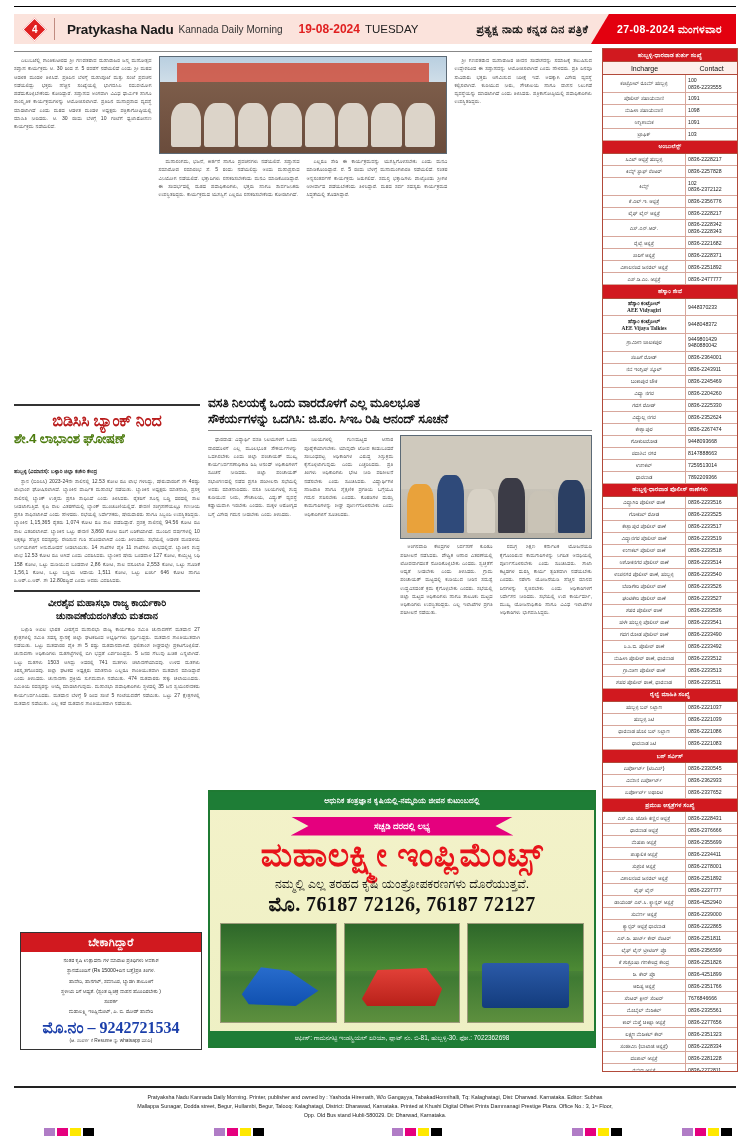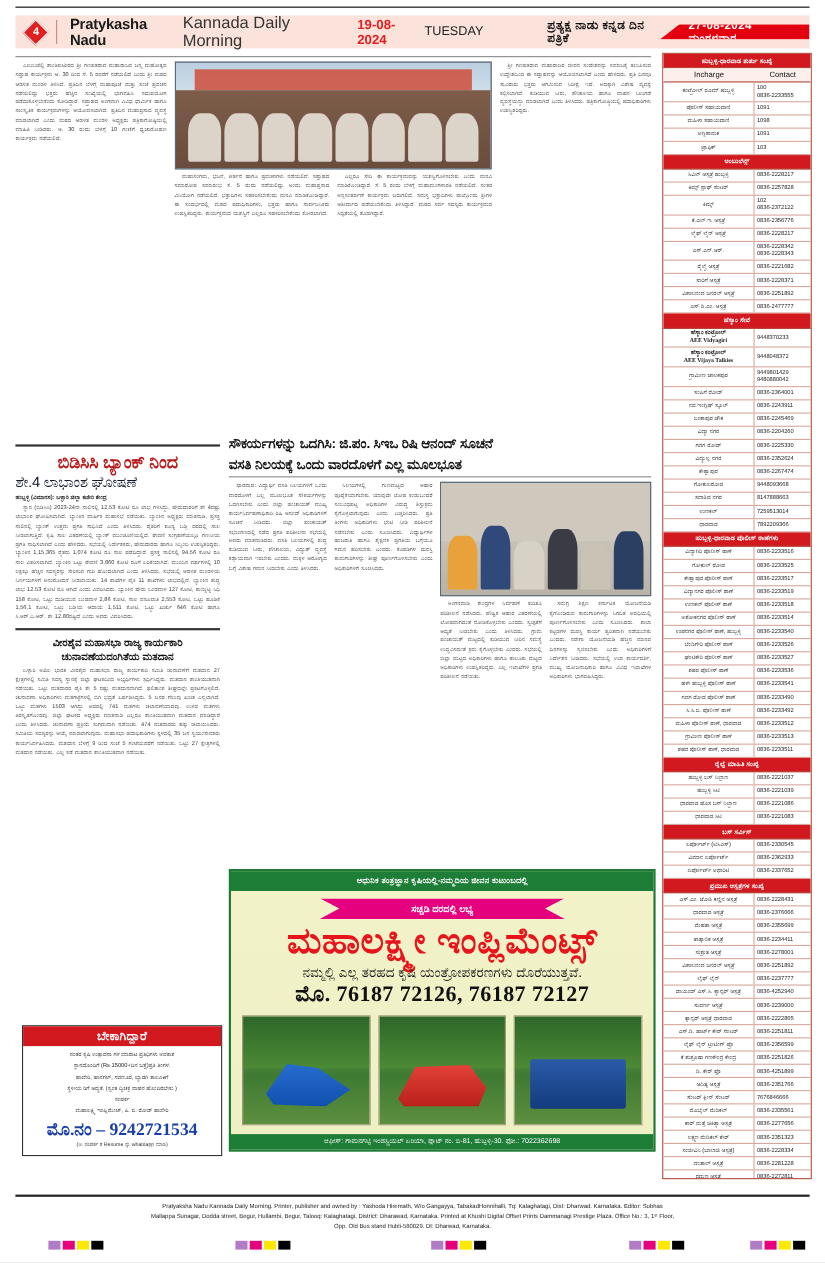--- a/index.html
+++ b/index.html
@@ -15,26 +15,26 @@
   }
   .diamond-wrap{width:40px;display:flex;align-items:center;justify-content:center;}
   .diamond{
     width:17px;height:17px;background:#e02020;transform:rotate(45deg);
     display:flex;align-items:center;justify-content:center;
     box-shadow:0 0 0 1px #fff inset;
   }
   .diamond span{transform:rotate(-45deg);color:#fff;font-size:10px;font-weight:bold;}
   .mast-sep{width:1px;height:22px;background:#c08b80;margin-right:12px;}
   .mast-name{font-size:13.5px;font-weight:bold;color:#1a1a1a;letter-spacing:-.2px;}
-  .mast-sub{font-size:15px;color:#333;margin-left:5px;}
+  .mast-sub{font-size:10px;color:#333;margin-left:5px;}
   .mast-date{font-size:12px;font-weight:bold;color:#e02020;margin-left:16px;}
   .mast-day{font-size:11.5px;color:#222;margin-left:5px;}
   .mast-kn{font-size:11px;color:#111;margin-left:58px;font-weight:bold;letter-spacing:.4px;}
   .mast-red{
-    margin-left:auto;background:#e3000f;color:#fff;height:14px;
+    margin-left:auto;background:#e3000f;color:#fff;height:30px;
     display:flex;align-items:center;padding:0 14px 0 26px;font-size:10.5px;
     font-weight:bold;letter-spacing:.4px;
     clip-path:polygon(18px 0,100% 0,100% 100%,0 100%);
   }
   
   .body-area{position:absolute;left:14px;top:48px;width:722px;height:1030px;}
   .left-block{position:absolute;left:0;top:0;width:578px;height:1030px;}
   .sidebar{position:absolute;left:588px;top:0;width:134px;height:1022px;
     border:1px solid #b24a3a;background:#fff;overflow:hidden;}
   
@@ -199,37 +199,37 @@
             <div class="txt">
                 <p>ಶ್ರೀ ಗಣಪತರಾವ ಮಹಾರಾಜರ ಜೀವನ ಸಂದೇಶವನ್ನು ಸಮಾಜಕ್ಕೆ ತಲುಪಿಸುವ ಉದ್ದೇಶದಿಂದ ಈ ಸಪ್ತಾಹವನ್ನು ಆಯೋಜಿಸಲಾಗಿದೆ ಎಂದು ಹೇಳಿದರು. ಪ್ರತಿ ದಿನವೂ ಸಾವಿರಾರು ಭಕ್ತರು ಆಗಮಿಸುವ ನಿರೀಕ್ಷೆ ಇದೆ. ಅದಕ್ಕಾಗಿ ವಿಶೇಷ ವ್ಯವಸ್ಥೆ ಕಲ್ಪಿಸಲಾಗಿದೆ. ಕುಡಿಯುವ ನೀರು, ಶೌಚಾಲಯ ಹಾಗೂ ವಾಹನ ನಿಲುಗಡೆ ವ್ಯವಸ್ಥೆಯನ್ನು ಮಾಡಲಾಗಿದೆ ಎಂದು ತಿಳಿಸಿದರು. ಪತ್ರಿಕಾಗೋಷ್ಠಿಯಲ್ಲಿ ಪದಾಧಿಕಾರಿಗಳು ಉಪಸ್ಥಿತರಿದ್ದರು.</p>
               </div>
           </div>
         </div>
       </div>
 
       <div style="position:absolute;left:0;top:352px;width:186px;">
         <div class="rule-thick"></div>
         <div style="font-size:16px;font-weight:bold;color:#b91c1c;line-height:1.26;letter-spacing:-.2px;text-align:center;">ಬಿಡಿಸಿಸಿ ಬ್ಯಾಂಕ್ ನಿಂದ</div>
-        <div style="font-size:13.4px;font-weight:normal;color:#0f172a;line-height:1.26;letter-spacing:-.2px;margin-bottom:2px;">ಶೇ.4 ಲಾಭಾಂಶ ಘೋಷಣೆ</div>
+        <div style="font-size:13.4px;font-weight:bold;color:#4d7c0f;line-height:1.26;letter-spacing:-.2px;margin-bottom:20px;">ಶೇ.4 ಲಾಭಾಂಶ ಘೋಷಣೆ</div>
         <div class="kicker">ಹುಬ್ಬಳ್ಳಿ (ವಿಮಾನಸ): ಬಳ್ಳಾರಿ ಜಿಲ್ಲಾ ಕಚೇರಿ ಕೇಂದ್ರ</div>
         <div class="txt">
             <p>ಸ್ಥಾನ (ಬಿಡಿಸಿಸಿ) 2023-24ನೇ ಸಾಲಿನಲ್ಲಿ 12.53 ಕೋಟಿ ರೂ ಲಾಭ ಗಳಿಸಿದ್ದು, ಷೇರುದಾರರಿಗೆ ಶೇ 4ರಷ್ಟು ಲಾಭಾಂಶ ಘೋಷಿಸಲಾಗಿದೆ. ಬ್ಯಾಂಕಿನ ವಾರ್ಷಿಕ ಮಹಾಸಭೆ ನಡೆಯಿತು. ಬ್ಯಾಂಕಿನ ಅಧ್ಯಕ್ಷರು ಮಾತನಾಡಿ, ಪ್ರಸಕ್ತ ಸಾಲಿನಲ್ಲಿ ಬ್ಯಾಂಕ್ ಉತ್ತಮ ಪ್ರಗತಿ ಸಾಧಿಸಿದೆ ಎಂದು ತಿಳಿಸಿದರು. ರೈತರಿಗೆ ಶೂನ್ಯ ಬಡ್ಡಿ ದರದಲ್ಲಿ ಸಾಲ ನೀಡಲಾಗುತ್ತಿದೆ. ಕೃಷಿ ಸಾಲ ವಿತರಣೆಯಲ್ಲಿ ಬ್ಯಾಂಕ್ ಮುಂಚೂಣಿಯಲ್ಲಿದೆ. ಠೇವಣಿ ಸಂಗ್ರಹಣೆಯಲ್ಲೂ ಗಣನೀಯ ಪ್ರಗತಿ ಸಾಧಿಸಲಾಗಿದೆ ಎಂದು ಹೇಳಿದರು. ಸಭೆಯಲ್ಲಿ ನಿರ್ದೇಶಕರು, ಷೇರುದಾರರು ಹಾಗೂ ಸಿಬ್ಬಂದಿ ಉಪಸ್ಥಿತರಿದ್ದರು. ಬ್ಯಾಂಕಿನ 1,15,365 ರೈತರು 1,074 ಕೋಟಿ ರೂ ಸಾಲ ಪಡೆದಿದ್ದಾರೆ. ಪ್ರಸಕ್ತ ಸಾಲಿನಲ್ಲಿ 94.56 ಕೋಟಿ ರೂ ಸಾಲ ವಿತರಿಸಲಾಗಿದೆ. ಬ್ಯಾಂಕಿನ ಒಟ್ಟು ಠೇವಣಿ 3,860 ಕೋಟಿ ರೂಗೆ ಏರಿಕೆಯಾಗಿದೆ. ಮುಂದಿನ ವರ್ಷಗಳಲ್ಲಿ 10 ಲಕ್ಷಕ್ಕೂ ಹೆಚ್ಚಿನ ಸದಸ್ಯರನ್ನು ಸೇರಿಸುವ ಗುರಿ ಹೊಂದಲಾಗಿದೆ ಎಂದು ತಿಳಿಸಿದರು. ಸಭೆಯಲ್ಲಿ ಆಡಳಿತ ಮಂಡಳಿಯ ನಿರ್ಣಯಗಳಿಗೆ ಅನುಮೋದನೆ ನೀಡಲಾಯಿತು. 14 ಶಾಖೆಗಳ ಪೈಕಿ 11 ಶಾಖೆಗಳು ಲಾಭದಲ್ಲಿವೆ. ಬ್ಯಾಂಕಿನ ಶುದ್ಧ ಲಾಭ 12.53 ಕೋಟಿ ರೂ ಆಗಿದೆ ಎಂದು ವಿವರಿಸಿದರು. ಬ್ಯಾಂಕಿನ ಷೇರು ಬಂಡವಾಳ 127 ಕೋಟಿ, ಕಾಯ್ದಿಟ್ಟ ನಿಧಿ 158 ಕೋಟಿ, ಒಟ್ಟು ದುಡಿಯುವ ಬಂಡವಾಳ 2,86 ಕೋಟಿ, ಸಾಲ ವಸೂಲಾತಿ 2,553 ಕೋಟಿ, ಒಟ್ಟು ಹೂಡಿಕೆ 1,56,1 ಕೋಟಿ, ಒಟ್ಟು ಬಡ್ಡಿಯ ಆದಾಯ 1,511 ಕೋಟಿ, ಒಟ್ಟು ಖರ್ಚು 646 ಕೋಟಿ ಹಾಗೂ ಸಿ.ಆರ್.ಎ.ಆರ್. ಶೇ 12.80ರಷ್ಟಿದೆ ಎಂದು ಅವರು ವಿವರಿಸಿದರು.</p>
           </div>
 
         <div class="rule-thick" style="margin-top:6px;"></div>
         <div style="font-size:9.4px;font-weight:bold;color:#111;line-height:1.3;text-align:center;">ವೀರಶೈವ ಮಹಾಸಭಾ ರಾಜ್ಯ ಕಾರ್ಯಕಾರಿ</div>
         <div style="font-size:9.4px;font-weight:bold;color:#111;line-height:1.3;text-align:center;margin-bottom:3px;">ಚುನಾವಣೆಯದಂಗಿತೆಯ ಮತದಾನ</div>
         <div class="txt">
             <p>ಬಳ್ಳಾರಿ ಅಖಿಲ ಭಾರತ ವೀರಶೈವ ಮಹಾಸಭಾ ರಾಜ್ಯ ಕಾರ್ಯಕಾರಿ ಸಮಿತಿ ಚುನಾವಣೆಗೆ ಮತದಾನ 27 ಕ್ಷೇತ್ರಗಳಲ್ಲಿ ಸಮಿತಿ ಸದಸ್ಯ ಸ್ಥಾನಕ್ಕೆ ಜಿಲ್ಲಾ ಘಟಕದಿಂದ ಅಭ್ಯರ್ಥಿಗಳು ಸ್ಪರ್ಧಿಸಿದ್ದರು. ಮತದಾನ ಶಾಂತಿಯುತವಾಗಿ ನಡೆಯಿತು. ಒಟ್ಟು ಮತದಾರರ ಪೈಕಿ ಶೇ 5 ರಷ್ಟು ಮತದಾನವಾಗಿದೆ. ಫಲಿತಾಂಶ ಶೀಘ್ರದಲ್ಲೇ ಪ್ರಕಟಗೊಳ್ಳಲಿದೆ. ಚುನಾವಣಾ ಅಧಿಕಾರಿಗಳು ಮತಗಟ್ಟೆಗಳಲ್ಲಿ ಬಿಗಿ ಭದ್ರತೆ ಏರ್ಪಡಿಸಿದ್ದರು. 5 ಜನರ ಗೆಲುವು ಖಚಿತ ಎನ್ನಲಾಗಿದೆ. ಒಟ್ಟು ಮತಗಳು 1503 ಆಗಿದ್ದು ಅದರಲ್ಲಿ 741 ಮತಗಳು ಚಲಾವಣೆಯಾದವು. ಉಳಿದ ಮತಗಳು ತಿರಸ್ಕೃತಗೊಂಡವು. ಜಿಲ್ಲಾ ಘಟಕದ ಅಧ್ಯಕ್ಷರು ಮಾತನಾಡಿ ಎಲ್ಲರೂ ಶಾಂತಿಯುತವಾಗಿ ಮತದಾನ ಮಾಡಿದ್ದಾರೆ ಎಂದು ತಿಳಿಸಿದರು. ಚುನಾವಣಾ ಪ್ರಕ್ರಿಯೆ ಸುಗಮವಾಗಿ ನಡೆಯಿತು. 474 ಮತದಾರರು ಹಕ್ಕು ಚಲಾಯಿಸಿದರು. ಸಮಿತಿಯ ಸದಸ್ಯರನ್ನು ಆಯ್ಕೆ ಮಾಡಲಾಗುವುದು. ಮಹಾಸಭಾ ಪದಾಧಿಕಾರಿಗಳು ಸ್ಥಳದಲ್ಲಿ 35 ಜನ ಸ್ವಯಂಸೇವಕರು ಕಾರ್ಯನಿರ್ವಹಿಸಿದರು. ಮತದಾನ ಬೆಳಗ್ಗೆ 9 ರಿಂದ ಸಂಜೆ 5 ಗಂಟೆಯವರೆಗೆ ನಡೆಯಿತು. ಒಟ್ಟು 27 ಕ್ಷೇತ್ರಗಳಲ್ಲಿ ಮತದಾನ ನಡೆಯಿತು. ಎಲ್ಲ ಕಡೆ ಮತದಾನ ಶಾಂತಿಯುತವಾಗಿ ನಡೆಯಿತು.</p>
           </div>
       </div>
 
       <div style="position:absolute;left:194px;top:348px;width:384px;">
+        <div style="font-size:12.4px;font-weight:bold;color:#111;line-height:1.26;letter-spacing:-.2px;">ವಸತಿ ನಿಲಯಕ್ಕೆ ಒಂದು ವಾರದೊಳಗೆ ಎಲ್ಲ ಮೂಲಭೂತ</div>
         <div style="font-size:12.4px;font-weight:bold;color:#111;line-height:1.26;letter-spacing:-.2px;margin-bottom:3px;">ಸೌಕರ್ಯಗಳನ್ನು ಒದಗಿಸಿ: ಜಿ.ಪಂ. ಸಿಇಒ ರಿಷಿ ಆನಂದ್ ಸೂಚನೆ</div>
-        <div style="font-size:12.4px;font-weight:bold;color:#111;line-height:1.26;letter-spacing:-.2px;">ವಸತಿ ನಿಲಯಕ್ಕೆ ಒಂದು ವಾರದೊಳಗೆ ಎಲ್ಲ ಮೂಲಭೂತ</div>
         <div class="rule"></div>
         <div class="cols">
           <div class="col">
             <div class="txt">
                 <p>ಧಾರವಾಡ: ವಿದ್ಯಾರ್ಥಿ ವಸತಿ ನಿಲಯಗಳಿಗೆ ಒಂದು ವಾರದೊಳಗೆ ಎಲ್ಲ ಮೂಲಭೂತ ಸೌಕರ್ಯಗಳನ್ನು ಒದಗಿಸಬೇಕು ಎಂದು ಜಿಲ್ಲಾ ಪಂಚಾಯತ್ ಮುಖ್ಯ ಕಾರ್ಯನಿರ್ವಹಣಾಧಿಕಾರಿ ರಿಷಿ ಆನಂದ್ ಅಧಿಕಾರಿಗಳಿಗೆ ಸೂಚನೆ ನೀಡಿದರು. ಜಿಲ್ಲಾ ಪಂಚಾಯತ್ ಸಭಾಂಗಣದಲ್ಲಿ ನಡೆದ ಪ್ರಗತಿ ಪರಿಶೀಲನಾ ಸಭೆಯಲ್ಲಿ ಅವರು ಮಾತನಾಡಿದರು. ವಸತಿ ನಿಲಯಗಳಲ್ಲಿ ಶುದ್ಧ ಕುಡಿಯುವ ನೀರು, ಶೌಚಾಲಯ, ವಿದ್ಯುತ್ ವ್ಯವಸ್ಥೆ ಕಡ್ಡಾಯವಾಗಿ ಇರಬೇಕು ಎಂದರು. ಮಕ್ಕಳ ಆರೋಗ್ಯದ ಬಗ್ಗೆ ವಿಶೇಷ ಗಮನ ನೀಡಬೇಕು ಎಂದು ತಿಳಿಸಿದರು.</p>
               </div>
           </div>
           <div class="col">
             <div class="txt">
                 <p>ನಿಲಯಗಳಲ್ಲಿ ಗುಣಮಟ್ಟದ ಆಹಾರ ಪೂರೈಕೆಯಾಗಬೇಕು. ಯಾವುದೇ ಲೋಪ ಕಂಡುಬಂದರೆ ಸಂಬಂಧಪಟ್ಟ ಅಧಿಕಾರಿಗಳ ವಿರುದ್ಧ ಶಿಸ್ತುಕ್ರಮ ಕೈಗೊಳ್ಳಲಾಗುವುದು ಎಂದು ಎಚ್ಚರಿಸಿದರು. ಪ್ರತಿ ತಿಂಗಳು ಅಧಿಕಾರಿಗಳು ಭೇಟಿ ನೀಡಿ ಪರಿಶೀಲನೆ ನಡೆಸಬೇಕು ಎಂದು ಸೂಚಿಸಿದರು. ವಿದ್ಯಾರ್ಥಿಗಳ ಹಾಜರಾತಿ ಹಾಗೂ ಶೈಕ್ಷಣಿಕ ಪ್ರಗತಿಯ ಬಗ್ಗೆಯೂ ಗಮನ ಹರಿಸಬೇಕು ಎಂದರು. ಕೊಠಡಿಗಳ ದುರಸ್ತಿ ಕಾಮಗಾರಿಗಳನ್ನು ಶೀಘ್ರ ಪೂರ್ಣಗೊಳಿಸಬೇಕು ಎಂದು ಅಧಿಕಾರಿಗಳಿಗೆ ಸೂಚಿಸಿದರು.</p>

